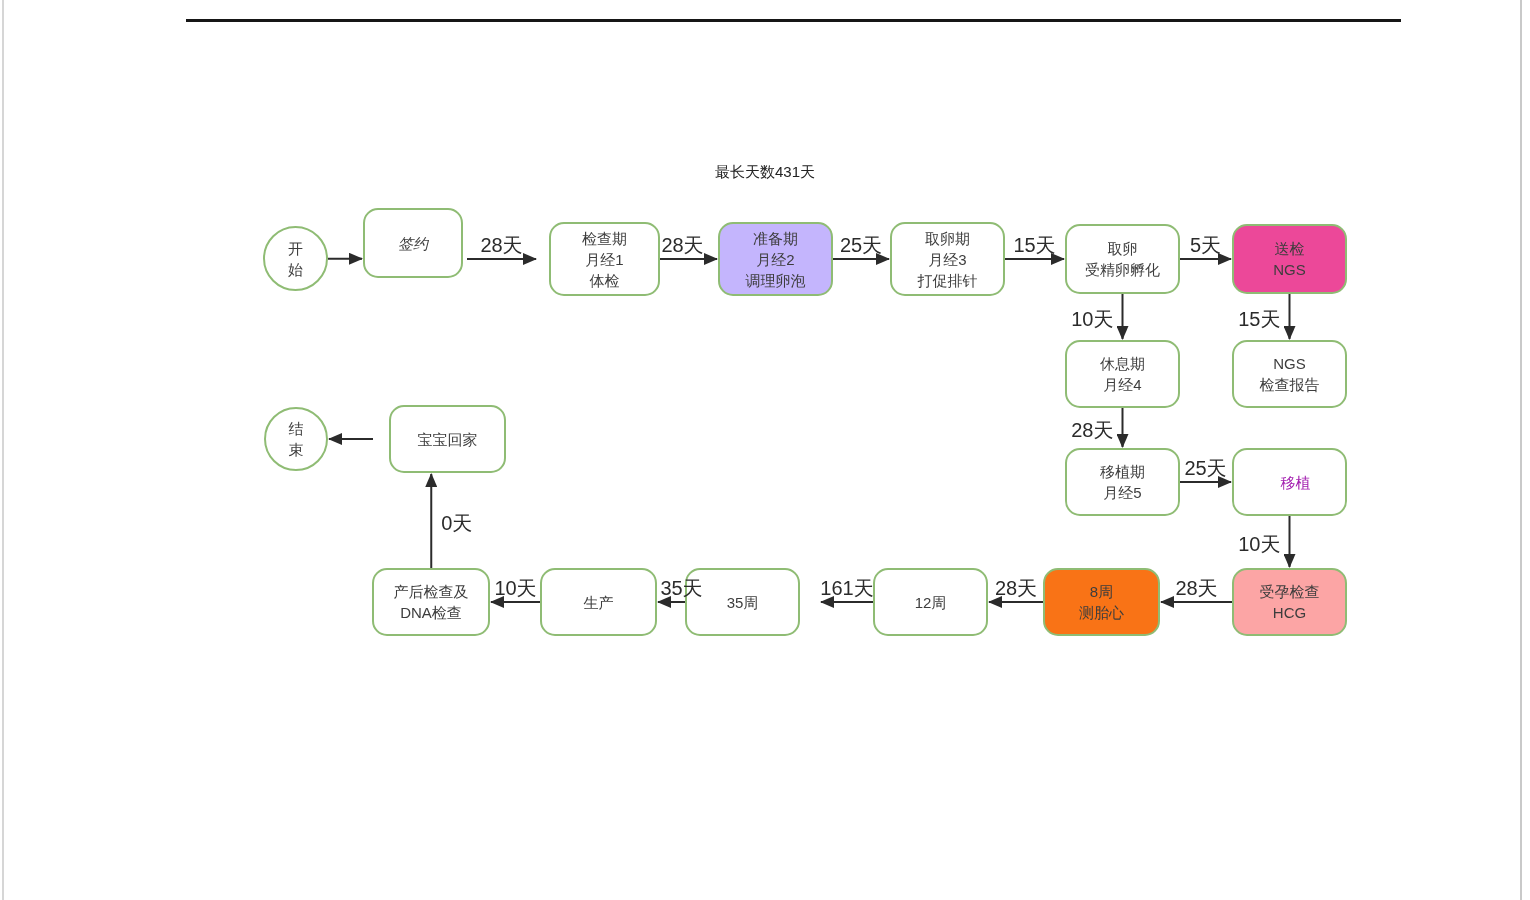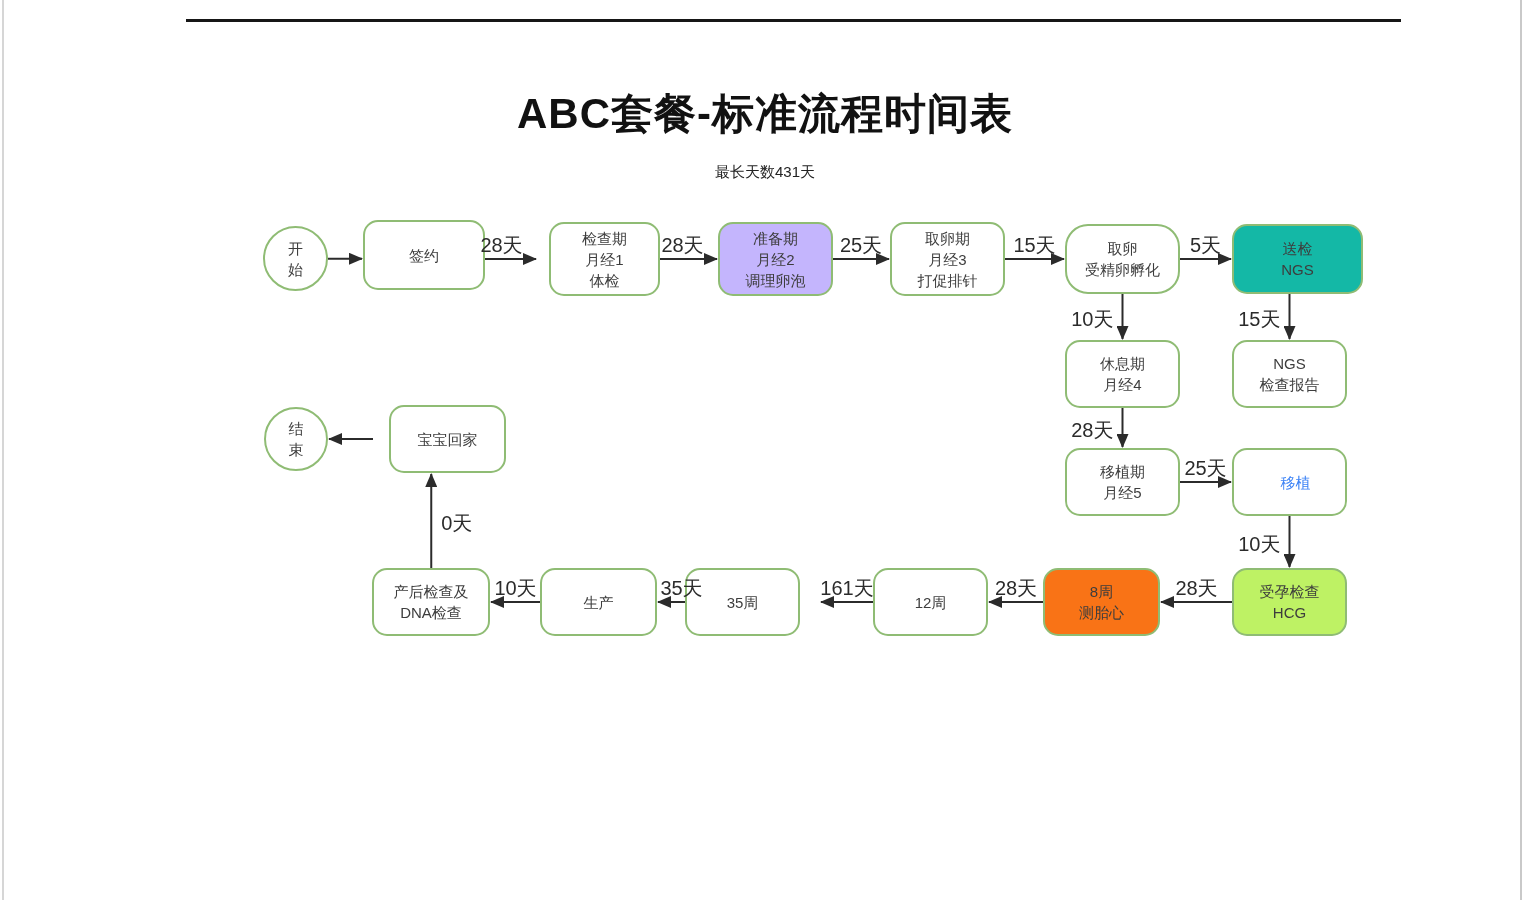--- a/index.html
+++ b/index.html
@@ -22,21 +22,20 @@
   .node-label{white-space:pre-line;}
   .edge-label{position:absolute;font-size:20px;color:#2b2b2b;white-space:nowrap;}
 </style>
 </head>
 <body>
 
 <div class="page">
   <div class="page-edge left"></div>
   <div class="page-edge right"></div>
   <div class="top-rule"></div>
-  <h1 class="title">ABC套餐-标准流程时间表</h1>
   <div class="subtitle">最长天数431天</div>
 
   <div class="flowchart" id="flowchart">
     <svg id="edge-layer" width="1530" height="900">
       <defs>
         <marker id="arrowhead" markerUnits="userSpaceOnUse" markerWidth="15" markerHeight="12" refX="13" refY="6" orient="auto">
           <path d="M0,0 L14,6 L0,12 Z" fill="#2b2b2b"></path>
         </marker>
       </defs>
       <g id="edges-group">
@@ -58,62 +57,62 @@
           <line x1="540" y1="602" x2="491" y2="602" stroke="#2b2b2b" stroke-width="2" marker-end="url(#arrowhead)"></line>
           <line x1="431.25" y1="568" x2="431.25" y2="474" stroke="#2b2b2b" stroke-width="2" marker-end="url(#arrowhead)"></line>
           <line x1="373" y1="439" x2="329" y2="439" stroke="#2b2b2b" stroke-width="2" marker-end="url(#arrowhead)"></line>
         </g>
     </svg>
     <div id="node-layer">
         <div class="node circle" style="left: 263px; top: 226px; width: 65px; height: 65px; border-color: rgb(143, 188, 116); background: rgb(255, 255, 255); color: rgb(61, 61, 61);">
           <span class="node-label">开
 始</span>
         </div>
-        <div class="node" style="left: 363px; top: 220px; width: 122px; height: 70px; border-color: rgb(143, 188, 116); background: rgb(255, 255, 255); color: rgb(61, 61, 61);">
+        <div class="node" style="left: 363px; top: 208px; width: 100px; height: 70px; border-color: rgb(143, 188, 116); background: rgb(255, 255, 255); color: rgb(61, 61, 61); font-style: italic;">
           <span class="node-label">签约</span>
         </div>
         <div class="node" style="left: 537px; top: 222px; width: 111px; height: 74px; border-color: rgb(143, 188, 116); background: rgb(255, 255, 255); color: rgb(61, 61, 61); margin-left: 12px;">
           <span class="node-label">检查期
 月经1
 体检</span>
         </div>
         <div class="node" style="left: 718px; top: 222px; width: 115px; height: 74px; border-color: rgb(143, 188, 116); background: #c4b5fd; color: rgb(61, 61, 61);">
           <span class="node-label">准备期
 月经2
 调理卵泡</span>
         </div>
         <div class="node" style="left: 890px; top: 222px; width: 115px; height: 74px; border-color: rgb(143, 188, 116); background: rgb(255, 255, 255); color: rgb(61, 61, 61);">
           <span class="node-label">取卵期
 月经3
 打促排针</span>
         </div>
-        <div class="node" style="left: 1065px; top: 224px; width: 115px; height: 70px; border-color: rgb(143, 188, 116); background: rgb(255, 255, 255); color: rgb(61, 61, 61); border-radius: 23px;">
+        <div class="node" style="left: 1065px; top: 224px; width: 115px; height: 70px; border-color: rgb(143, 188, 116); background: rgb(255, 255, 255); color: rgb(61, 61, 61);">
           <span class="node-label">取卵
 受精卵孵化</span>
         </div>
-        <div class="node" style="left: 1232px; top: 224px; width: 131px; height: 70px; border-color: rgb(143, 188, 116); background: #14b8a6; color: rgb(61, 61, 61);">
+        <div class="node" style="left: 1232px; top: 224px; width: 115px; height: 70px; border-color: rgb(143, 188, 116); background: #ec4899; color: rgb(61, 61, 61);">
           <span class="node-label">送检
 NGS</span>
         </div>
         <div class="node" style="left: 1065px; top: 340px; width: 115px; height: 68px; border-color: rgb(143, 188, 116); background: rgb(255, 255, 255); color: rgb(61, 61, 61);">
           <span class="node-label">休息期
 月经4</span>
         </div>
         <div class="node" style="left: 1232px; top: 340px; width: 115px; height: 68px; border-color: rgb(143, 188, 116); background: rgb(255, 255, 255); color: rgb(61, 61, 61);">
           <span class="node-label">NGS
 检查报告</span>
         </div>
         <div class="node" style="left: 1065px; top: 448px; width: 115px; height: 68px; border-color: rgb(143, 188, 116); background: rgb(255, 255, 255); color: rgb(61, 61, 61);">
           <span class="node-label">移植期
 月经5</span>
         </div>
-        <div class="node" style="left: 1232px; top: 448px; width: 115px; height: 68px; border-color: rgb(143, 188, 116); background: rgb(255, 255, 255); color: #3b82f6; padding-left: 12px;">
+        <div class="node" style="left: 1232px; top: 448px; width: 115px; height: 68px; border-color: rgb(143, 188, 116); background: rgb(255, 255, 255); color: #a21caf; padding-left: 12px;">
           <span class="node-label">移植</span>
         </div>
-        <div class="node" style="left: 1232px; top: 568px; width: 115px; height: 68px; border-color: rgb(143, 188, 116); background: #bef264; color: rgb(61, 61, 61);">
+        <div class="node" style="left: 1232px; top: 568px; width: 115px; height: 68px; border-color: rgb(143, 188, 116); background: #fca5a5; color: rgb(61, 61, 61);">
           <span class="node-label">受孕检查
 HCG</span>
         </div>
         <div class="node" style="left: 1043px; top: 568px; width: 117px; height: 68px; border-color: rgb(143, 188, 116); background: #f97316; color: rgb(61, 61, 61);">
           <span class="node-label">8周
 测胎心</span>
         </div>
         <div class="node" style="left: 873px; top: 568px; width: 115px; height: 68px; border-color: rgb(143, 188, 116); background: rgb(255, 255, 255); color: rgb(61, 61, 61);">
           <span class="node-label">12周</span>
         </div>

